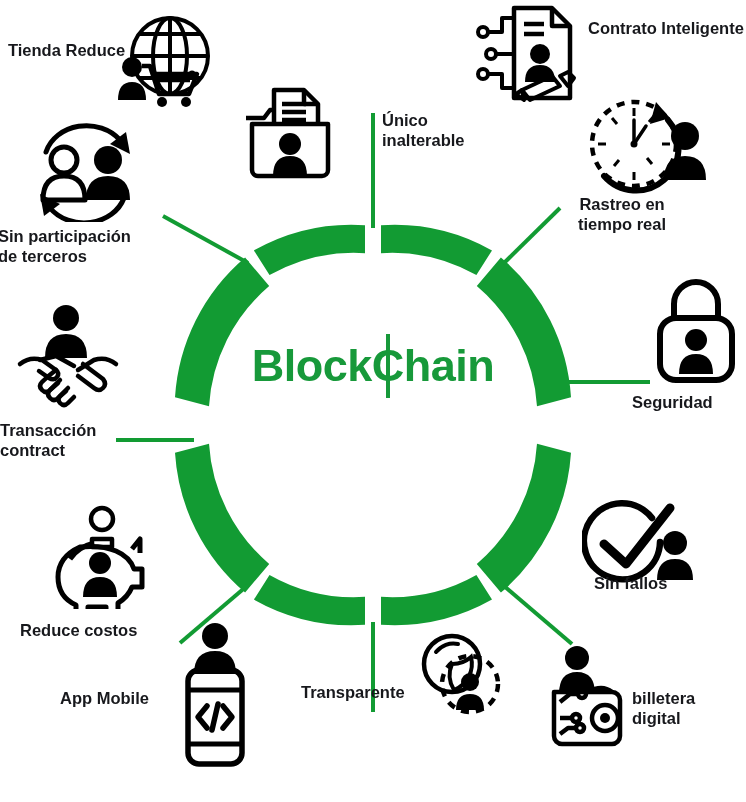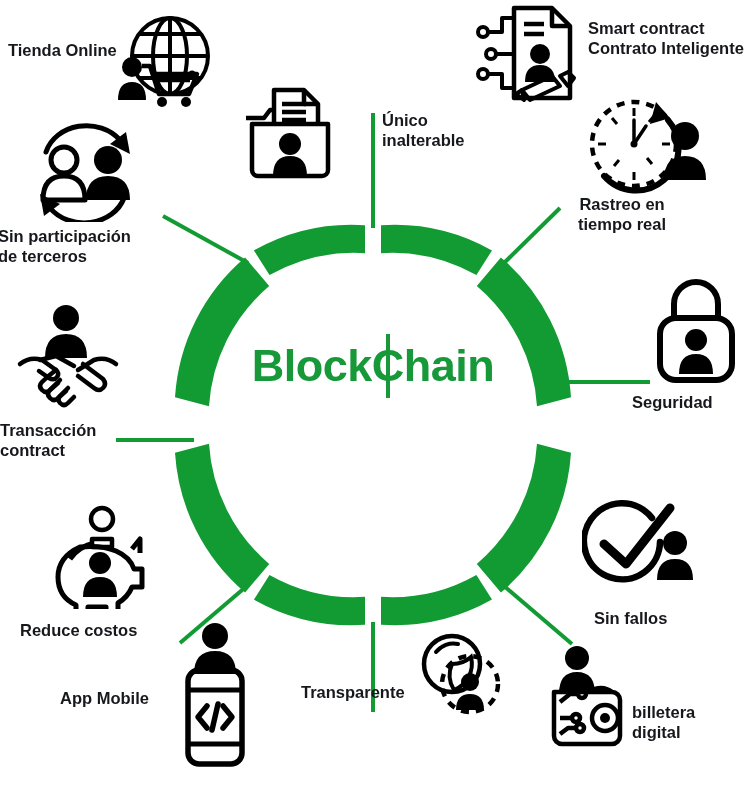--- a/index.html
+++ b/index.html
@@ -54,25 +54,25 @@
 
   #n-rastreo      {left:570px; top:96px;}
   #n-rastreo .lbl {left:8px;   top:98px; text-align:center;}
   #n-rastreo .ico {left:12px;  top:0px;}
 
   #n-seguridad    {left:640px; top:276px;}
   #n-seguridad .lbl{left:-8px; top:116px;}
   #n-seguridad .ico{left:12px; top:0px;}
 
   #n-sinfallos    {left:578px; top:500px;}
-  #n-sinfallos .lbl{left:16px; top:108px;}
+  #n-sinfallos .lbl{left:16px; top:73px;}
   #n-sinfallos .ico{left:4px;  top:0px;}
 
   #n-billetera    {left:548px; top:640px;}
-  #n-billetera .lbl{left:84px; top:48px; text-align:left;margin-top:14px;}
+  #n-billetera .lbl{left:84px; top:48px; text-align:left;}
   #n-billetera .ico{left:0px;  top:0px;}
 
   #n-transparente     {left:282px; top:630px;}
   #n-transparente .lbl{left:0px;  top:52px;margin-left:19px;}
   #n-transparente .ico{left:132px;top:0px;}
 
   #n-appmobile     {left:60px;  top:620px;}
   #n-appmobile .lbl{left:0px;   top:68px;}
   #n-appmobile .ico{left:118px; top:0px;}
 
@@ -147,21 +147,21 @@
           <line x1="48" y1="68" x2="82" y2="68"></line>
         </g>
         <g fill="#000">
           <circle cx="54" cy="90" r="5"></circle>
             <circle cx="78" cy="90" r="5"></circle>
             <circle cx="84" cy="62" r="3.5"></circle>
         </g>
       </svg>
     </div>
     <div class="lbl">
-      <div>Tienda Online</div>
+      <div>Tienda Reduce</div>
     </div>
   </div>
 
   <div class="node" id="n-smart">
     <div class="ico">
       <svg width="110" height="104" viewBox="0 0 110 104">
         <g fill="none" stroke="#000" stroke-width="4.5" stroke-linejoin="round">
           <path d="M40 6 H78 L96 24 V96 H40 Z"></path>
           <path d="M78 6 V24 H96"></path>
           <line x1="50" y1="22" x2="70" y2="22"></line>
@@ -178,21 +178,20 @@
           <circle cx="9" cy="30" r="5"></circle>
             <circle cx="17" cy="52" r="5"></circle>
             <circle cx="9" cy="72" r="5"></circle>
           <path d="M48 88 l30 -14 l8 10 l-30 14 z"></path>
           <path d="M86 74 l8 -4 l6 6 l-6 8 z"></path>
           <path d="M48 88 l-6 4 l8 6 z"></path>
         </g>
       </svg>
     </div>
     <div class="lbl">
-      <div>Smart contract</div>
       <div>Contrato Inteligente</div>
     </div>
   </div>
 
   <div class="node" id="n-rastreo">
     <div class="ico">
       <svg width="130" height="98" viewBox="0 0 130 98">
         <circle cx="52" cy="48" r="42" fill="none" stroke="#000" stroke-width="4.5" stroke-dasharray="8 7"></circle>
         <path d="M86 24 A42 42 0 1 1 22 80" fill="none" stroke="#000" stroke-width="6" stroke-linecap="round"></path>
         <path d="M74 6 L88 22 L68 28 Z" fill="#000"></path>

